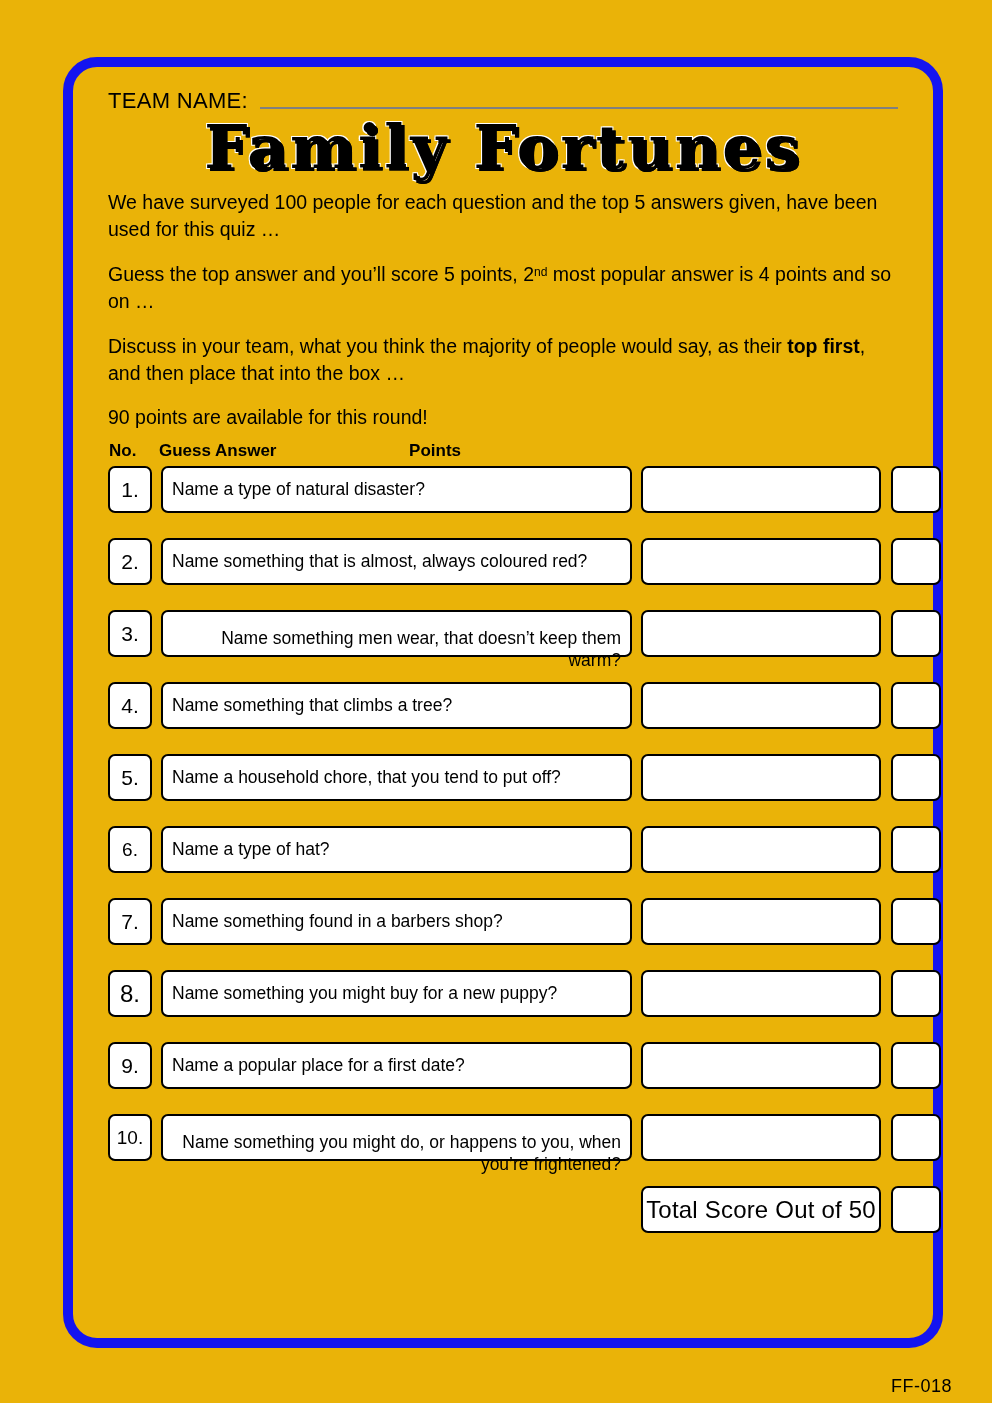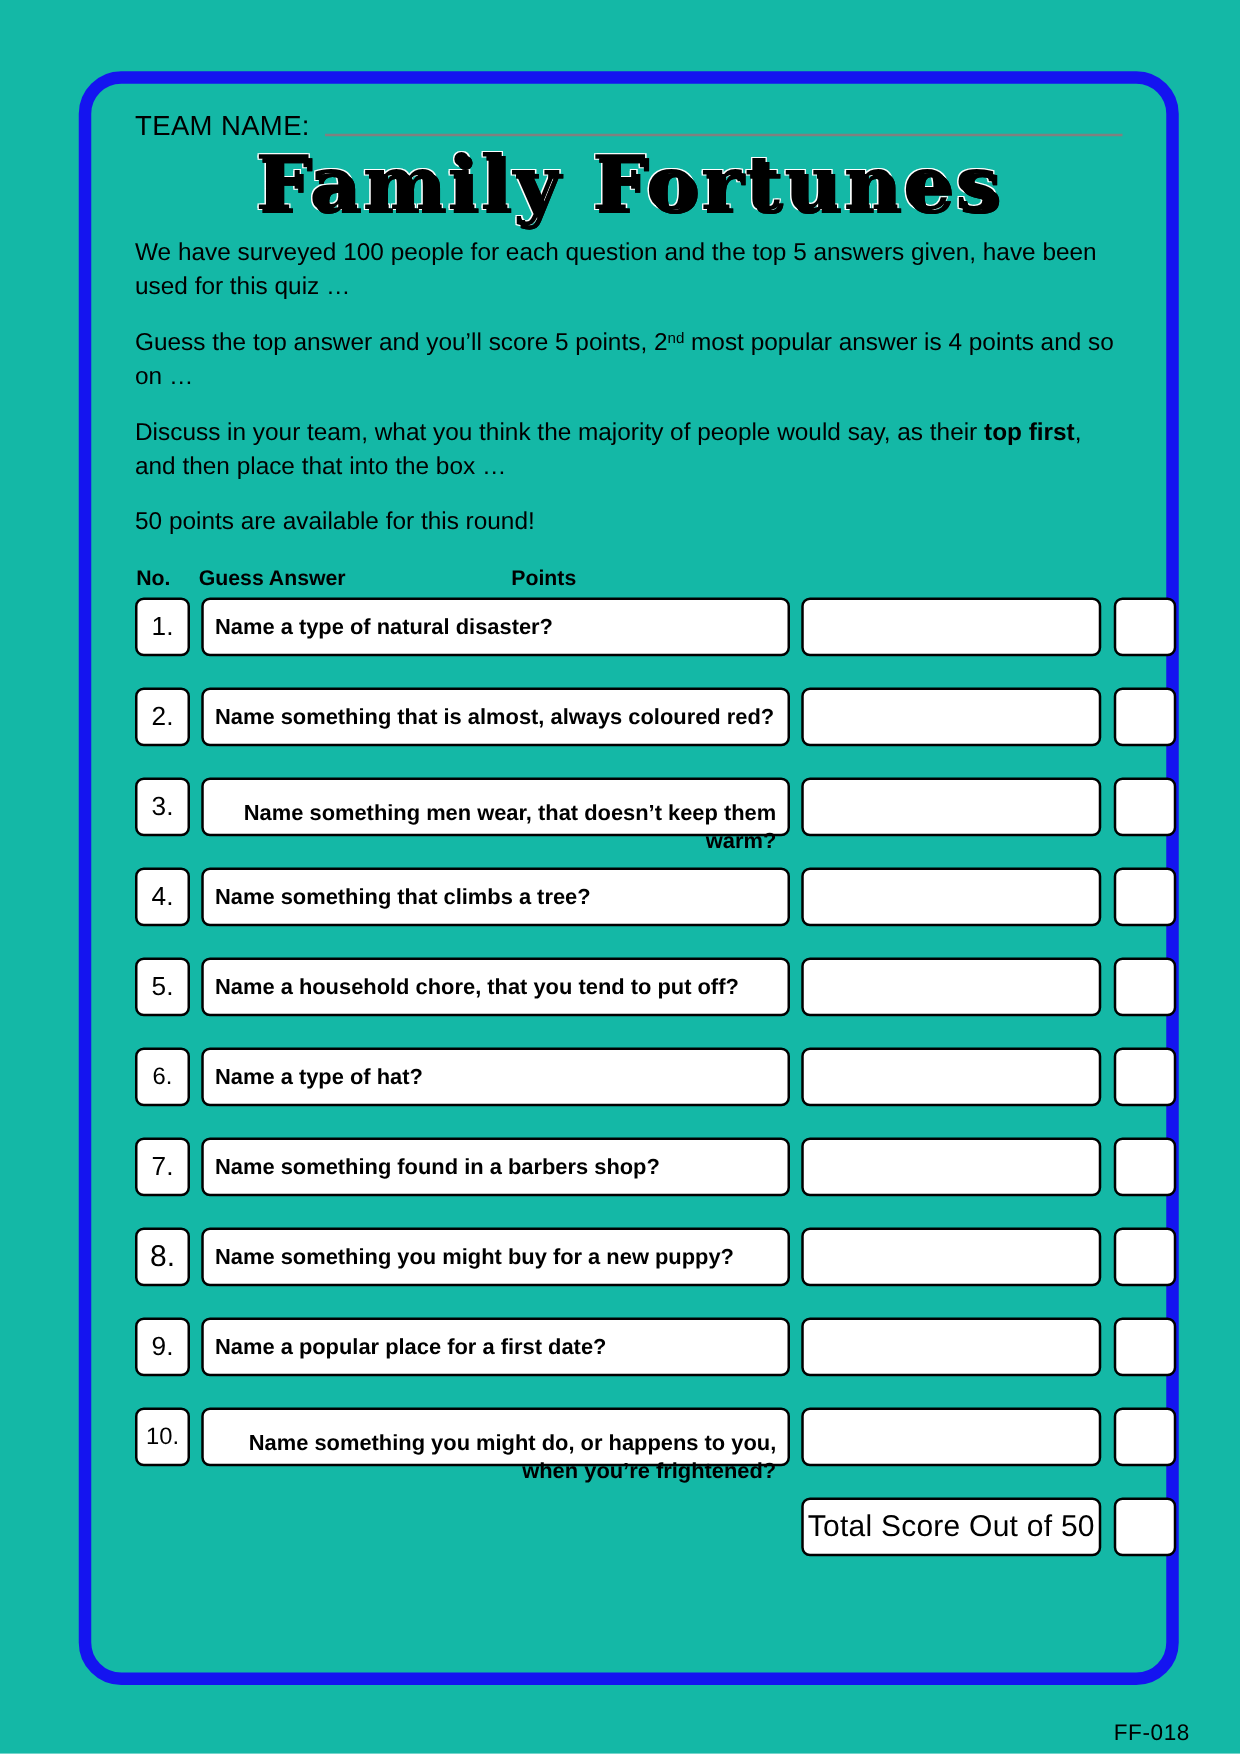--- a/index.html
+++ b/index.html
@@ -6,21 +6,21 @@
   html, body {
     margin: 0;
     padding: 0;
     background: #ffffff;
   }
 
   #page {
     position: relative;
     width: 992px;
     height: 1403px;
-    background: #14b8a6;
+    background: #eab308;
     font-family: "Liberation Sans", sans-serif;
     color: #000000;
     overflow: hidden;
   }
 
   
   #frame {
     position: absolute;
     left: 63px;
     top: 57px;
@@ -93,21 +93,21 @@
   .intro:last-of-type { margin-bottom: 0; }
   .intro b { font-weight: bold; }
   .intro sup {
     font-size: 0.62em;
     vertical-align: 0.45em;
     line-height: 0;
   }
 
   
   #quiz-table {
-    margin-top: 22px;
+    margin-top: 10px;
   }
 
   .head-row {
     display: flex;
     align-items: flex-end;
     font-weight: bold;
     font-size: 17px;
     margin-bottom: 5px;
     padding-left: 0;
   }
@@ -145,21 +145,20 @@
   .q-box {
     width: 471px;
     height: 47px;
     margin-left: 9px;
     display: flex;
     align-items: center;
     padding: 0 9px;
     font-size: 17.5px;
     line-height: 1.22;
     flex: 0 0 auto;
-    font-weight: bold;
   }
   .q-box.two-line {
     align-items: flex-start;
     padding-top: 16px;
     text-align: right;
   }
 
   .ans-box {
     width: 240px;
     height: 47px;
@@ -222,21 +221,21 @@
     </div>
 
     <div class="title">Family Fortunes</div>
 
     <p class="intro">We have surveyed 100 people for each question and the top 5 answers given, have been used for this quiz …</p>
 
     <p class="intro"><span>Guess the top answer and you’ll score 5 points, 2</span><sup>nd</sup><span> most popular answer is 4 points and so on …</span></p>
 
     <p class="intro"><span>Discuss in your team, what you think the majority of people would say, as their </span><b>top first</b><span>, and then place that into the box …</span></p>
 
-    <p class="intro">50 points are available for this round!</p>
+    <p class="intro">90 points are available for this round!</p>
 
     <div id="quiz-table">
 
       <div class="head-row">
         <div class="h-no">No.</div>
         <div class="h-ans">Guess Answer</div>
         <div class="h-pts">Points</div>
       </div>
 
       <div class="q-row">

